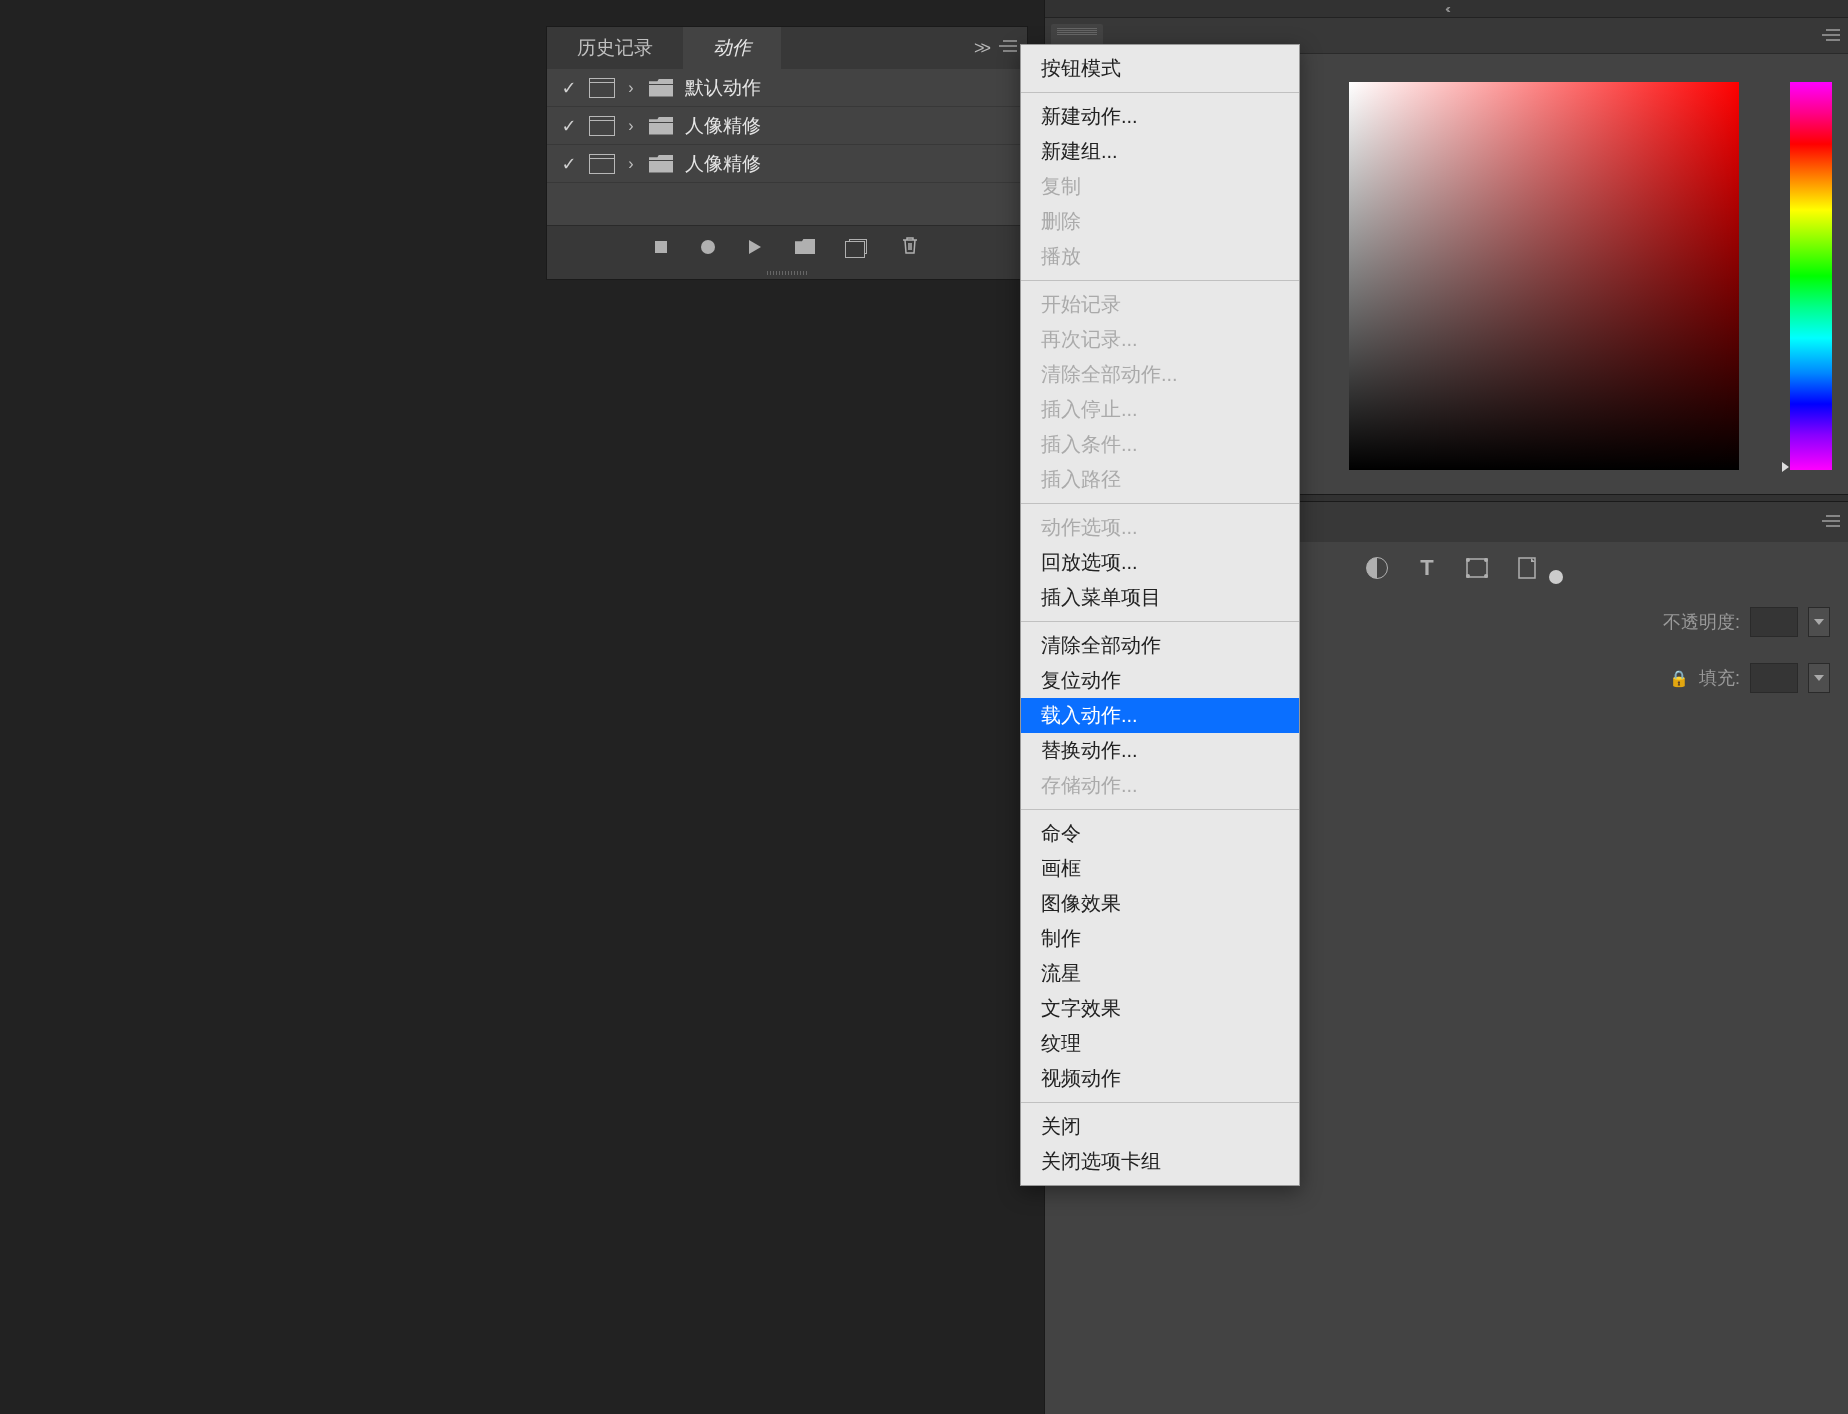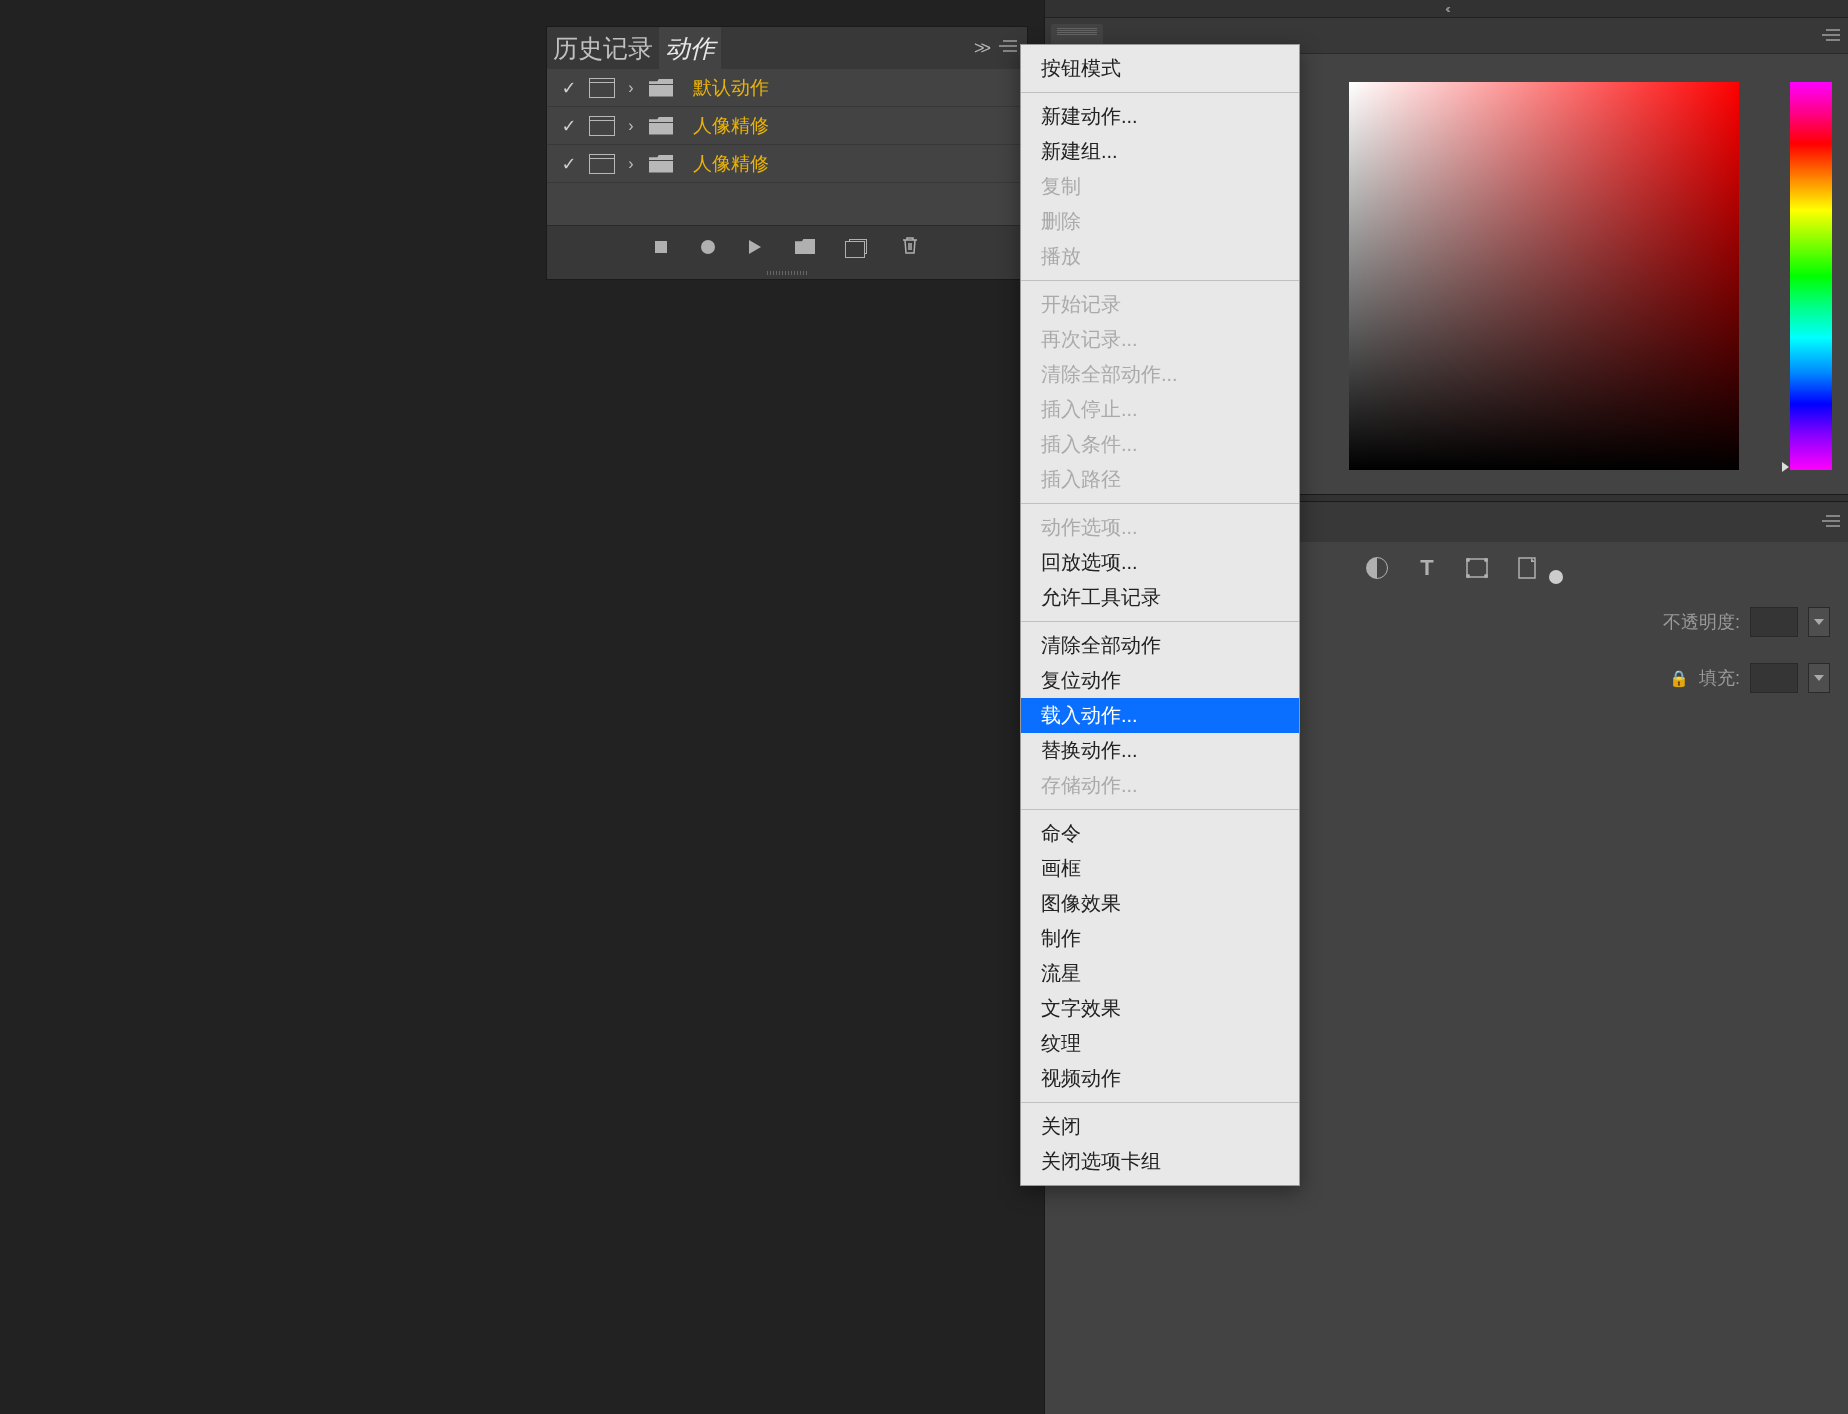--- a/index.html
+++ b/index.html
@@ -15,25 +15,25 @@
   border: 1px solid #1a1a1a;
 }
 .panel-tabs {
   height: 42px;
   background: #383838;
   display: flex;
   align-items: center;
   position: relative;
 }
 .tab {
-  padding: 0 6px;
+  padding: 0 30px;
   height: 42px;
   line-height: 42px;
   color: #c0c0c0;
-  font-size: 25px;
+  font-size: 19px;
   cursor: pointer;
 }
 .tab.active {
   background: #434343;
   color: #e8e8e8;
   font-style: italic;
 }
 .panel-tabs-right {
   position: absolute;
   right: 10px;
@@ -90,23 +90,23 @@
   clip-path: polygon(0 15%, 35% 15%, 42% 0, 100% 0, 100% 100%, 0 100%);
   position: relative;
 }
 .folder-icon::after {
   content: '';
   position: absolute;
   top: 5px; left: 0; right: 0; height: 1px;
   background: #434343;
 }
 .action-name {
-  color: #eab308;
+  color: #e5e5e5;
   font-size: 19px;
-  margin-left: 12px;
+  margin-left: 4px;
 }
 .action-spacer { height: 42px; background: #434343; }
 
 .panel-bottom {
   height: 42px;
   background: #383838;
   display: flex;
   align-items: center;
   justify-content: center;
   gap: 34px;
@@ -456,21 +456,21 @@
     <div class="menu-sep"></div>
     <div class="menu-item disabled">开始记录</div>
     <div class="menu-item disabled">再次记录...</div>
     <div class="menu-item disabled">清除全部动作...</div>
     <div class="menu-item disabled">插入停止...</div>
     <div class="menu-item disabled">插入条件...</div>
     <div class="menu-item disabled">插入路径</div>
     <div class="menu-sep"></div>
     <div class="menu-item disabled">动作选项...</div>
     <div class="menu-item">回放选项...</div>
-    <div class="menu-item">允许工具记录</div>
+    <div class="menu-item">插入菜单项目</div>
     <div class="menu-sep"></div>
     <div class="menu-item">清除全部动作</div>
     <div class="menu-item">复位动作</div>
     <div class="menu-item highlighted">载入动作...</div>
     <div class="menu-item">替换动作...</div>
     <div class="menu-item disabled">存储动作...</div>
     <div class="menu-sep"></div>
     <div class="menu-item">命令</div>
     <div class="menu-item">画框</div>
     <div class="menu-item">图像效果</div>

